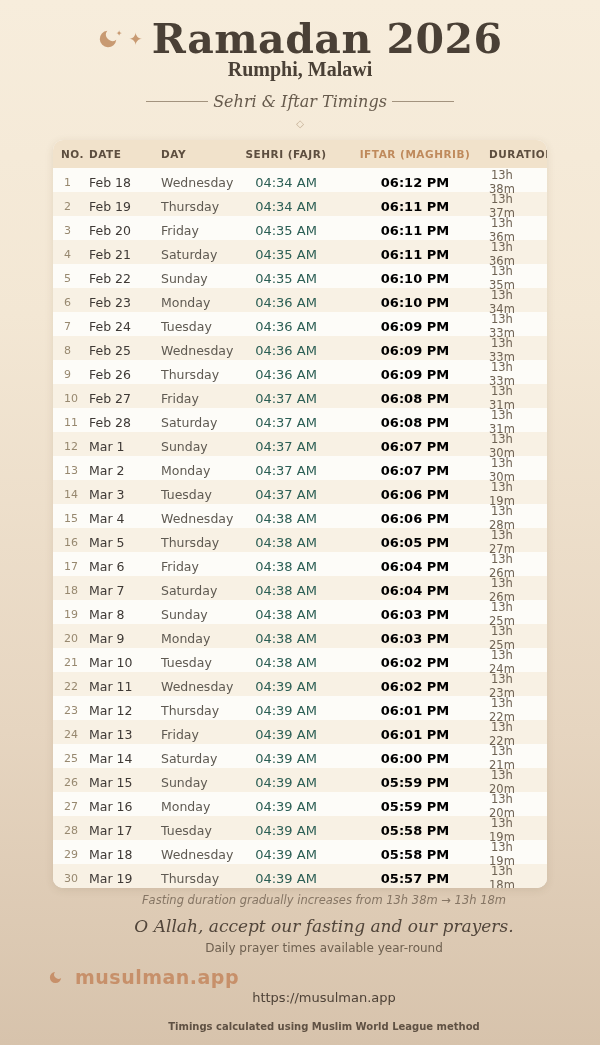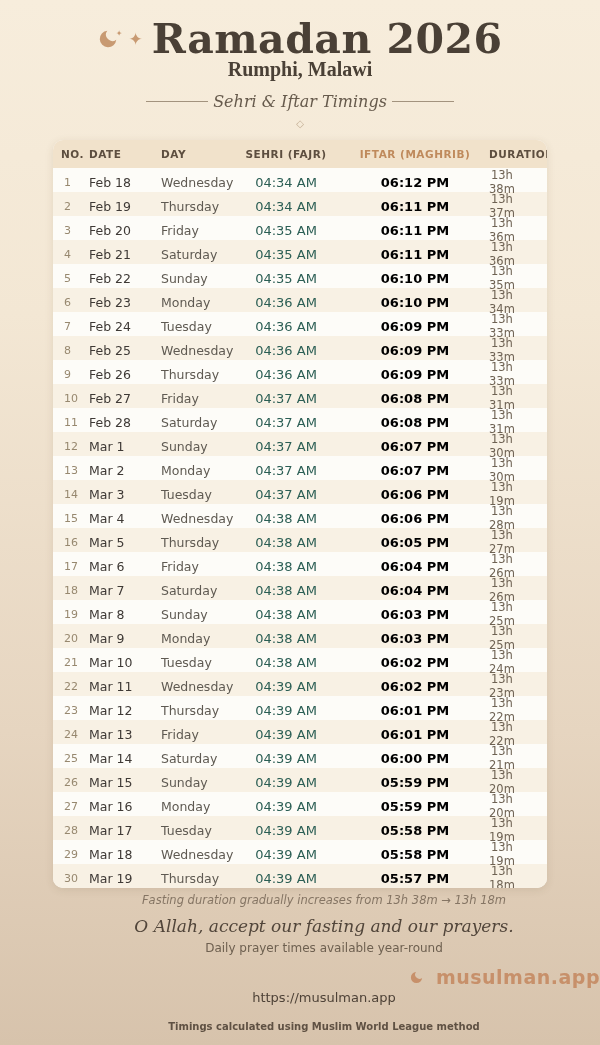--- a/index.html
+++ b/index.html
@@ -60,21 +60,21 @@
   .c-iftar { text-align:center; }
   .row .c-iftar { color:#000000; font-weight:bold; font-size:13px; }
   .c-dur { text-align:center; padding-right:50px; }
   .row .c-dur { color:#6e6253; font-size:11.5px; }
 
   
   .ftr { text-align:center;padding-left:48px; }
   .fast-note { font-style:italic; font-size:11.5px; color:#857564; margin-top:5px; }
   .dua { font-family:"DejaVu Serif", serif; font-style:italic; font-size:17px; color:#51453a; margin-top:9px; }
   .availability { font-size:12px; color:#6e6050; margin-top:5px; }
-  .brand-row { display:flex; align-items:center; justify-content:flex-end; gap:12px; margin-top:11px; }
+  .brand-row { display:flex; align-items:center; justify-content:flex-start; gap:12px; margin-top:11px; }
   .brand-row svg { width:15px; height:15px; display:block; }
   .brand { font-size:19px; font-weight:bold; color:#c7906a; letter-spacing:0.5px; }
   .url { font-size:13px; color:#4e4237; margin-top:2px; }
   .method { font-size:10px; font-weight:bold; color:#5f5143; margin-top:16px; }
 </style>
 </head>
 <body>
 
 <div class="page">
 

